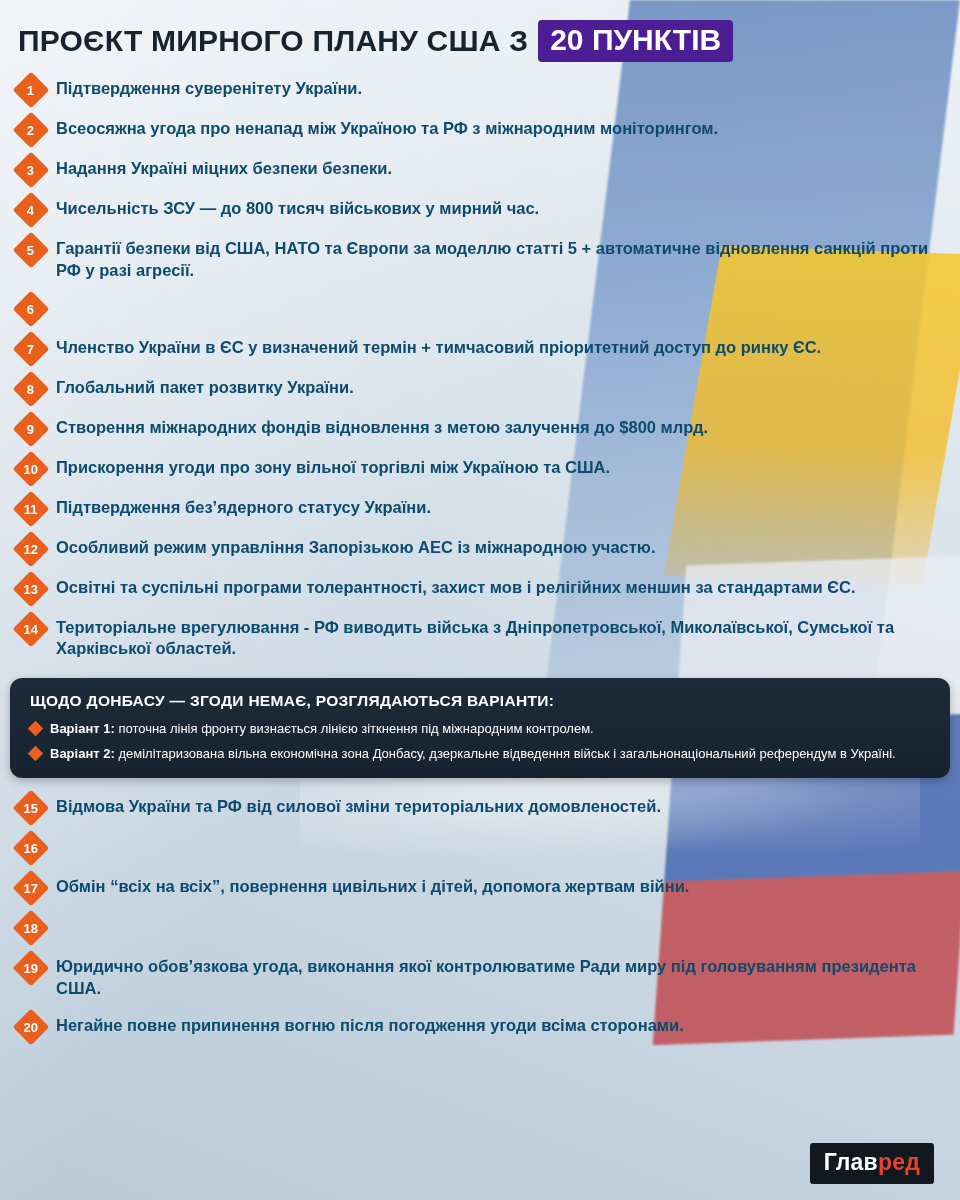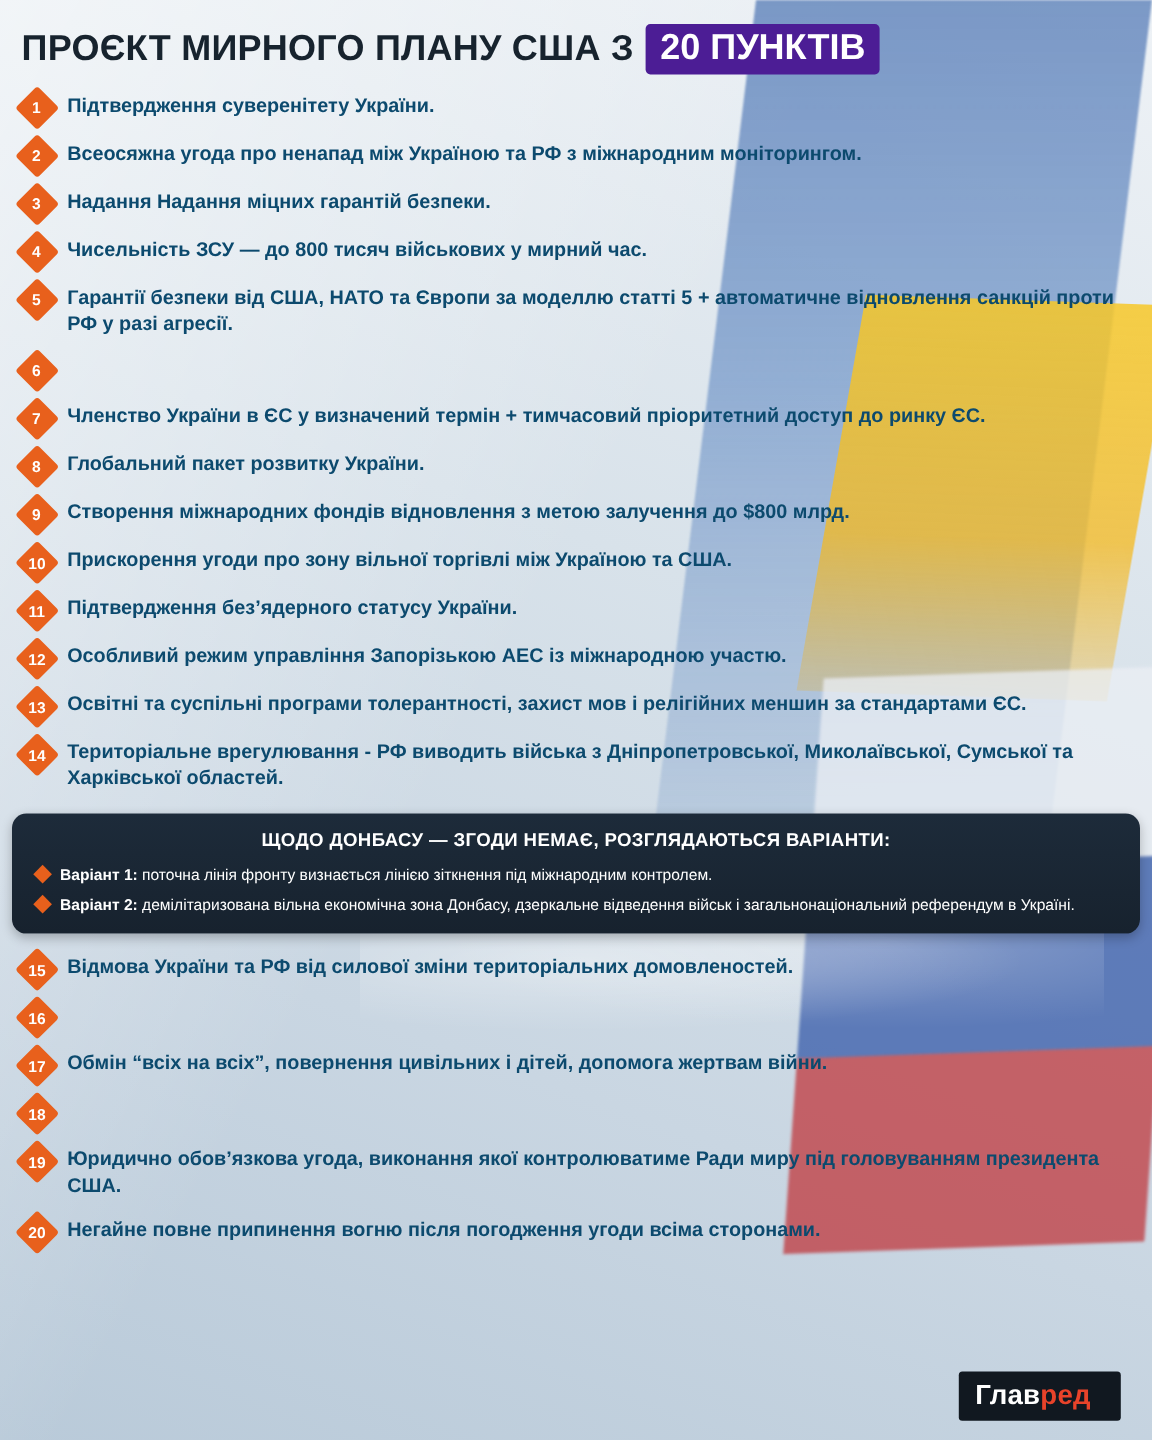--- a/index.html
+++ b/index.html
@@ -143,21 +143,20 @@
     padding: 14px 20px 16px 20px;
     box-shadow: 0 3px 9px rgba(0,0,0,.25);
   }
   .donbas .dtitle {
     color: #ffffff;
     font-size: 15.5px;
     font-weight: bold;
     letter-spacing: .3px;
     text-transform: uppercase;
     margin-bottom: 10px;
-    text-align: center;
   }
   .donbas ul {
     list-style: none;
     margin: 0;
     padding: 0;
   }
   .donbas li {
     display: flex;
     align-items: flex-start;
     gap: 9px;
@@ -183,21 +182,21 @@
   
   .logo {
     position: absolute;
     right: 26px;
     bottom: 16px;
     z-index: 3;
     background: #111820;
     color: #ffffff;
     font-size: 23px;
     font-weight: bold;
-    padding: 6px 25px 8px 14px;
+    padding: 6px 14px 8px 14px;
     border-radius: 3px;
     letter-spacing: .2px;
   }
   .logo .red { color: #e8432a; }
 </style>
 </head>
 <body>
 
 <div id="bg">
   <div class="flag-blue"></div>
@@ -223,21 +222,21 @@
       <li class="point">
         <div class="badge">
           <span>2</span>
         </div>
         <div class="text">Всеосяжна угода про ненапад між Україною та РФ з міжнародним моніторингом.</div>
       </li>
       <li class="point">
         <div class="badge">
           <span>3</span>
         </div>
-        <div class="text">Надання Надання міцних гарантій безпеки.</div>
+        <div class="text">Надання Україні міцних безпеки безпеки.</div>
       </li>
       <li class="point">
         <div class="badge">
           <span>4</span>
         </div>
         <div class="text">Чисельність ЗСУ — до 800 тисяч військових у мирний час.</div>
       </li>
       <li class="point">
         <div class="badge">
           <span>5</span>

